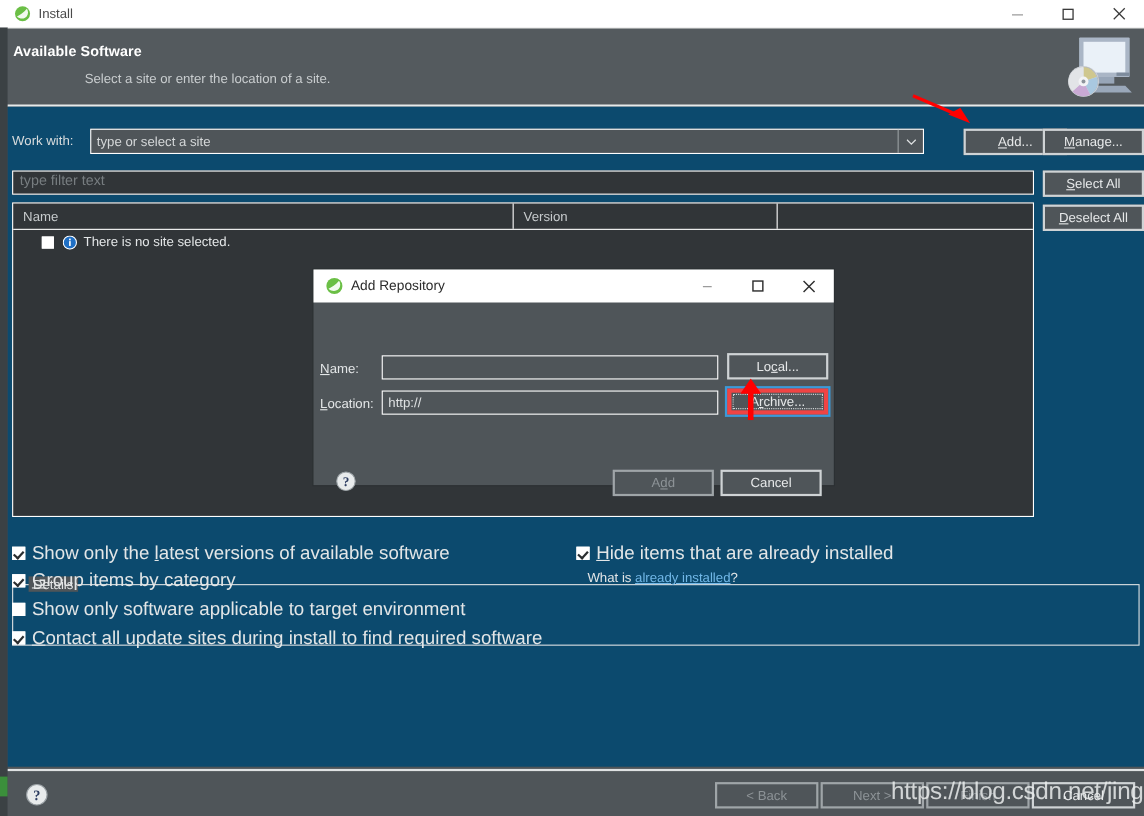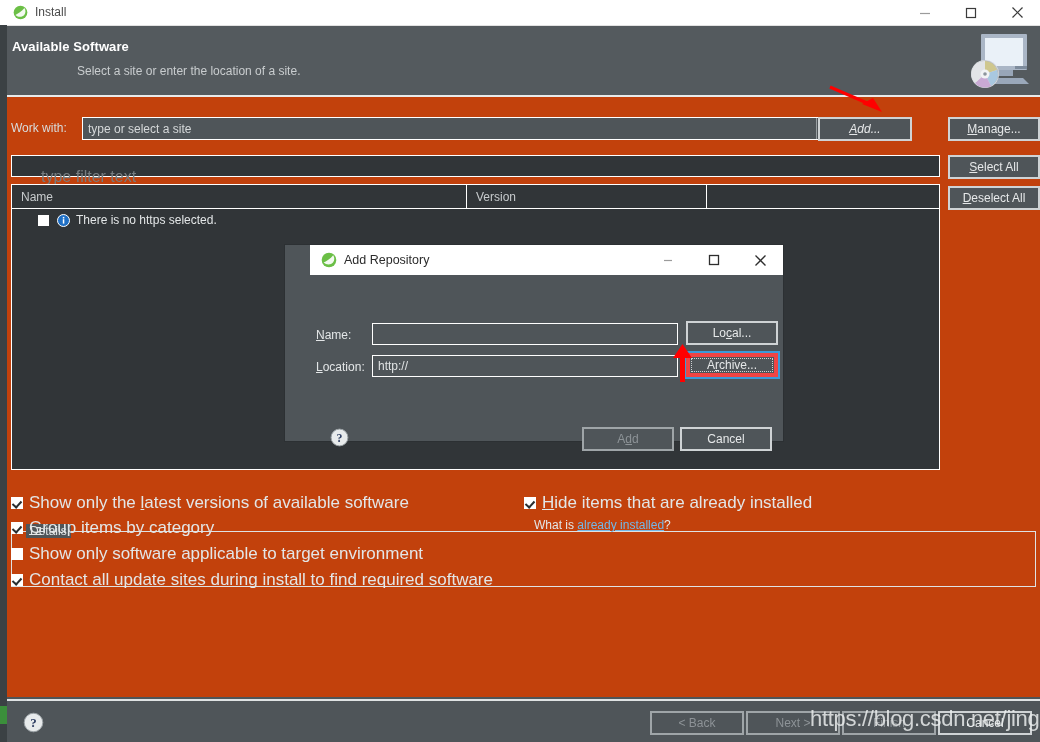--- a/index.html
+++ b/index.html
@@ -29,49 +29,49 @@
   
   .banner{
     position:absolute;left:7px;top:26px;width:1033px;height:69px;
     background:#545a5e;border-bottom:2px solid #e8eaea;
   }
   .banner-title{position:absolute;left:5px;top:13px;font-size:13px;font-weight:bold;color:#ffffff;letter-spacing:.1px;}
   .banner-sub{position:absolute;left:22px;top:38px;font-size:12px;color:#c9cdcf;margin-left:48px;}
   .banner-art{position:absolute;right:5px;top:4px;width:80px;height:62px;}
 
   
-  .page{position:absolute;left:7px;top:97px;width:1033px;height:600px;background:#c2410c;}
+  .page{position:absolute;left:7px;top:97px;width:1033px;height:600px;background:#0c4a6e;}
 
   .workrow{position:absolute;left:0px;top:20px;width:1033px;height:24px;}
   .worklabel{position:absolute;left:4px;top:4px;font-size:12px;}
   .combo{
     position:absolute;left:75px;top:0px;width:758px;height:23px;
     background:#4f5559;border:1px solid #ffffff;box-sizing:border-box;
   }
   .combo-text{position:absolute;left:5px;top:4px;color:#d5d8d9;font-size:12px;}
   .combo-arrow{position:absolute;right:0;top:0;width:22px;height:21px;border-left:1px solid #9aa0a3;display:flex;align-items:center;justify-content:center;}
 
   .btn{
     background:#4f5559;border:2px solid #cfd3d5;box-sizing:border-box;
     color:#e6e8e9;font-size:12px;font-family:"Liberation Sans",sans-serif;
     display:flex;align-items:center;justify-content:center;cursor:default;
   }
   .btn u{text-decoration:underline;}
   .btn.disabled{color:#8d9397;border-color:#9fa5a8;}
 
-  .btn-add{position:absolute;left:811px;top:20px;width:94px;height:24px;font-style:italic;}
+  .btn-add{position:absolute;left:869px;top:20px;width:94px;height:24px;}
   .btn-manage{position:absolute;left:941px;top:20px;width:92px;height:24px;}
   .btn-selectall{position:absolute;left:941px;top:58px;width:92px;height:24px;}
   .btn-deselectall{position:absolute;left:941px;top:89px;width:92px;height:24px;}
 
   .filter{
     position:absolute;left:4px;top:58px;width:929px;height:22px;
     background:#313538;border:1px solid #ffffff;box-sizing:border-box;
   }
-  .filter-text{position:absolute;left:6px;top:12px;color:#777d80;font-size:16px;margin-left:23px;}
+  .filter-text{position:absolute;left:6px;top:0;color:#777d80;font-size:13px;}
 
   .table{
     position:absolute;left:4px;top:87px;width:929px;height:286px;
     background:#313538;border:1px solid #ffffff;box-sizing:border-box;
   }
   .thead{position:relative;height:23px;border-bottom:1px solid #ffffff;display:flex;}
   .th{height:23px;display:flex;align-items:center;padding-left:9px;box-sizing:border-box;color:#c7cbcd;font-size:12px;}
   .th.c1{width:455px;border-right:1px solid #ffffff;}
   .th.c2{width:240px;border-right:1px solid #ffffff;}
   .th.c3{flex:1;}
@@ -111,21 +111,21 @@
     background:#4f5559;border-top:2px solid #dfe2e3;
   }
   .help-ico{position:absolute;left:16px;top:11px;width:21px;height:21px;}
   .btn-back{position:absolute;left:643px;top:10px;width:94px;height:24px;}
   .btn-next{position:absolute;left:739px;top:10px;width:94px;height:24px;}
   .btn-finish{position:absolute;left:835px;top:10px;width:94px;height:24px;}
   .btn-cancel{position:absolute;left:931px;top:10px;width:94px;height:24px;}
 
   
   .dialog{position:absolute;left:285px;top:245px;width:473px;height:196px;background:#4f5559;
-          box-shadow:0 0 0 1px #2c3033;padding-left:25px;}
+          box-shadow:0 0 0 1px #2c3033;}
   .dlg-title{position:relative;height:30px;background:#ffffff;}
   .dlg-icon{position:absolute;left:11px;top:7px;width:16px;height:16px;}
   .dlg-name{position:absolute;left:34px;top:8px;font-size:12.5px;color:#2b2b2b;}
   .dlg-ctrls{position:absolute;right:0;top:0;height:30px;display:flex;}
   .dlg-btn{width:46px;height:30px;display:flex;align-items:center;justify-content:center;color:#3a3a3a;}
 
   .dlg-body{position:relative;height:166px;}
   .dlg-lbl{position:absolute;font-size:12px;color:#e3e6e7;}
   .dlg-lbl u{text-decoration:underline;}
   .dlg-input{
@@ -251,21 +251,21 @@
       </div>
       <div class="trow">
         <span class="sqbox"></span>
         <span class="info-ico">
           <svg width="13" height="13" viewBox="0 0 13 13">
             <circle cx="6.5" cy="6.5" r="6" fill="#1f6fc4" stroke="#ffffff" stroke-width="1"></circle>
             <rect x="5.8" y="5.2" width="1.5" height="4.4" fill="#ffffff"></rect>
             <rect x="5.8" y="2.9" width="1.5" height="1.6" fill="#ffffff"></rect>
           </svg>
         </span>
-        <span class="lbl">There is no https selected.</span>
+        <span class="lbl">There is no site selected.</span>
       </div>
     </div>
 
     <div class="details">
       <span class="details-legend">Details</span>
     </div>
 
     <div class="cb" style="left:4px;top:396px;">
       <span class="cbbox checked"></span>
       <span class="lbl">Show only the <u>l</u>atest versions of available software</span>

